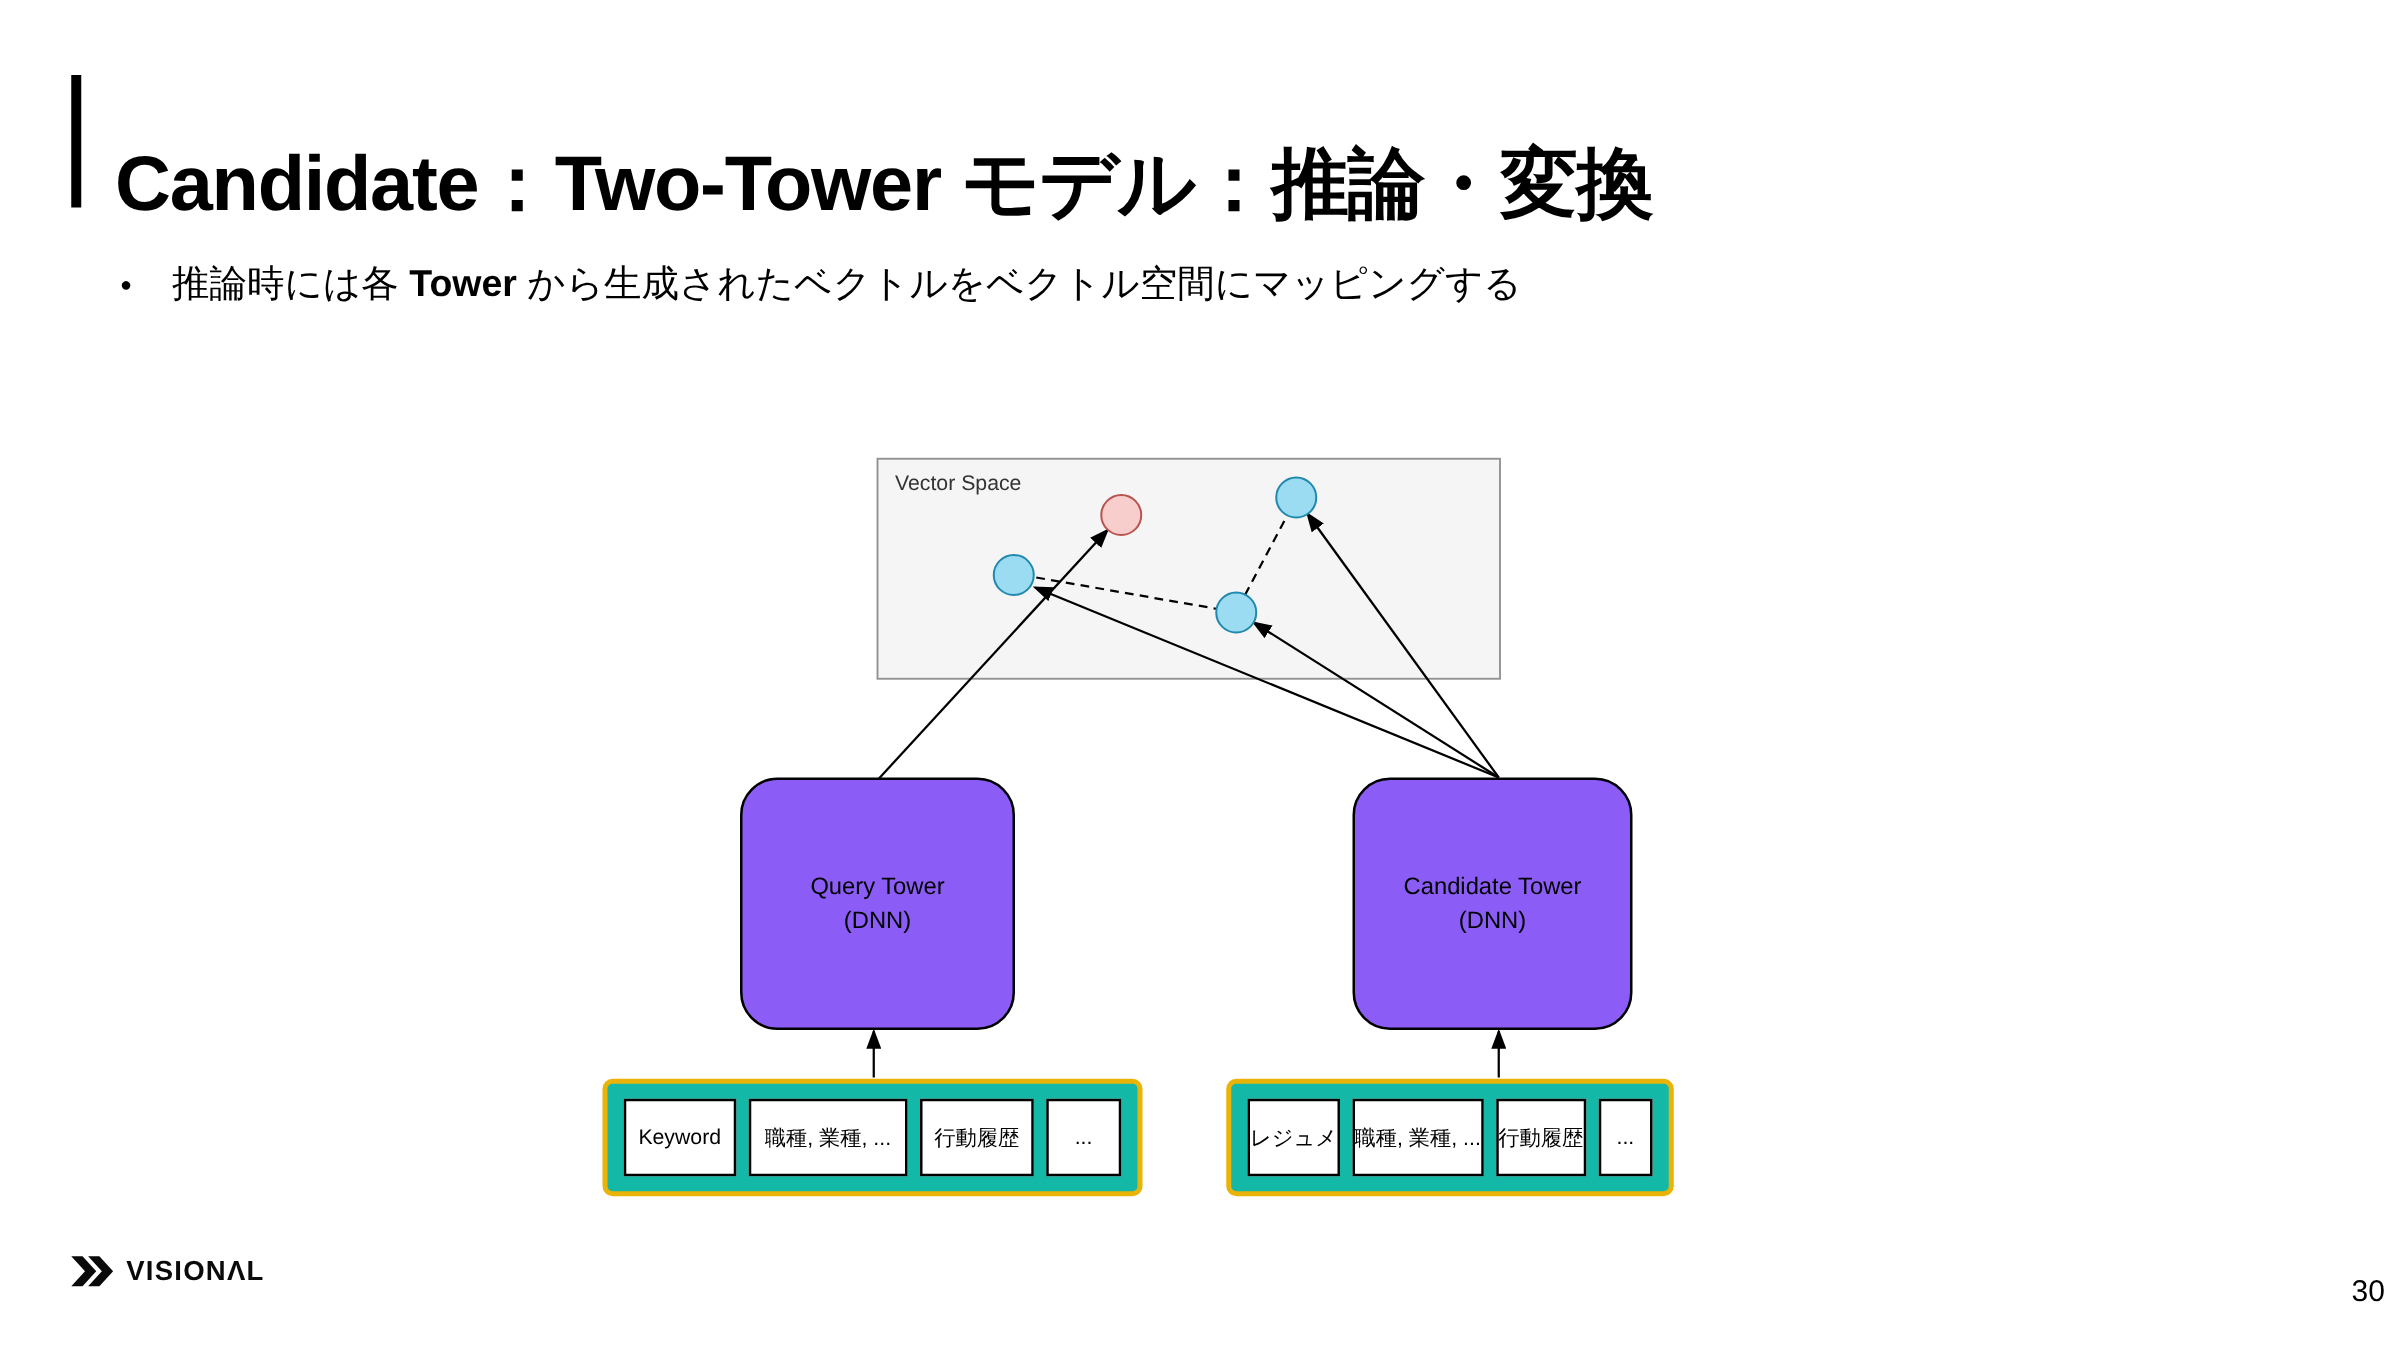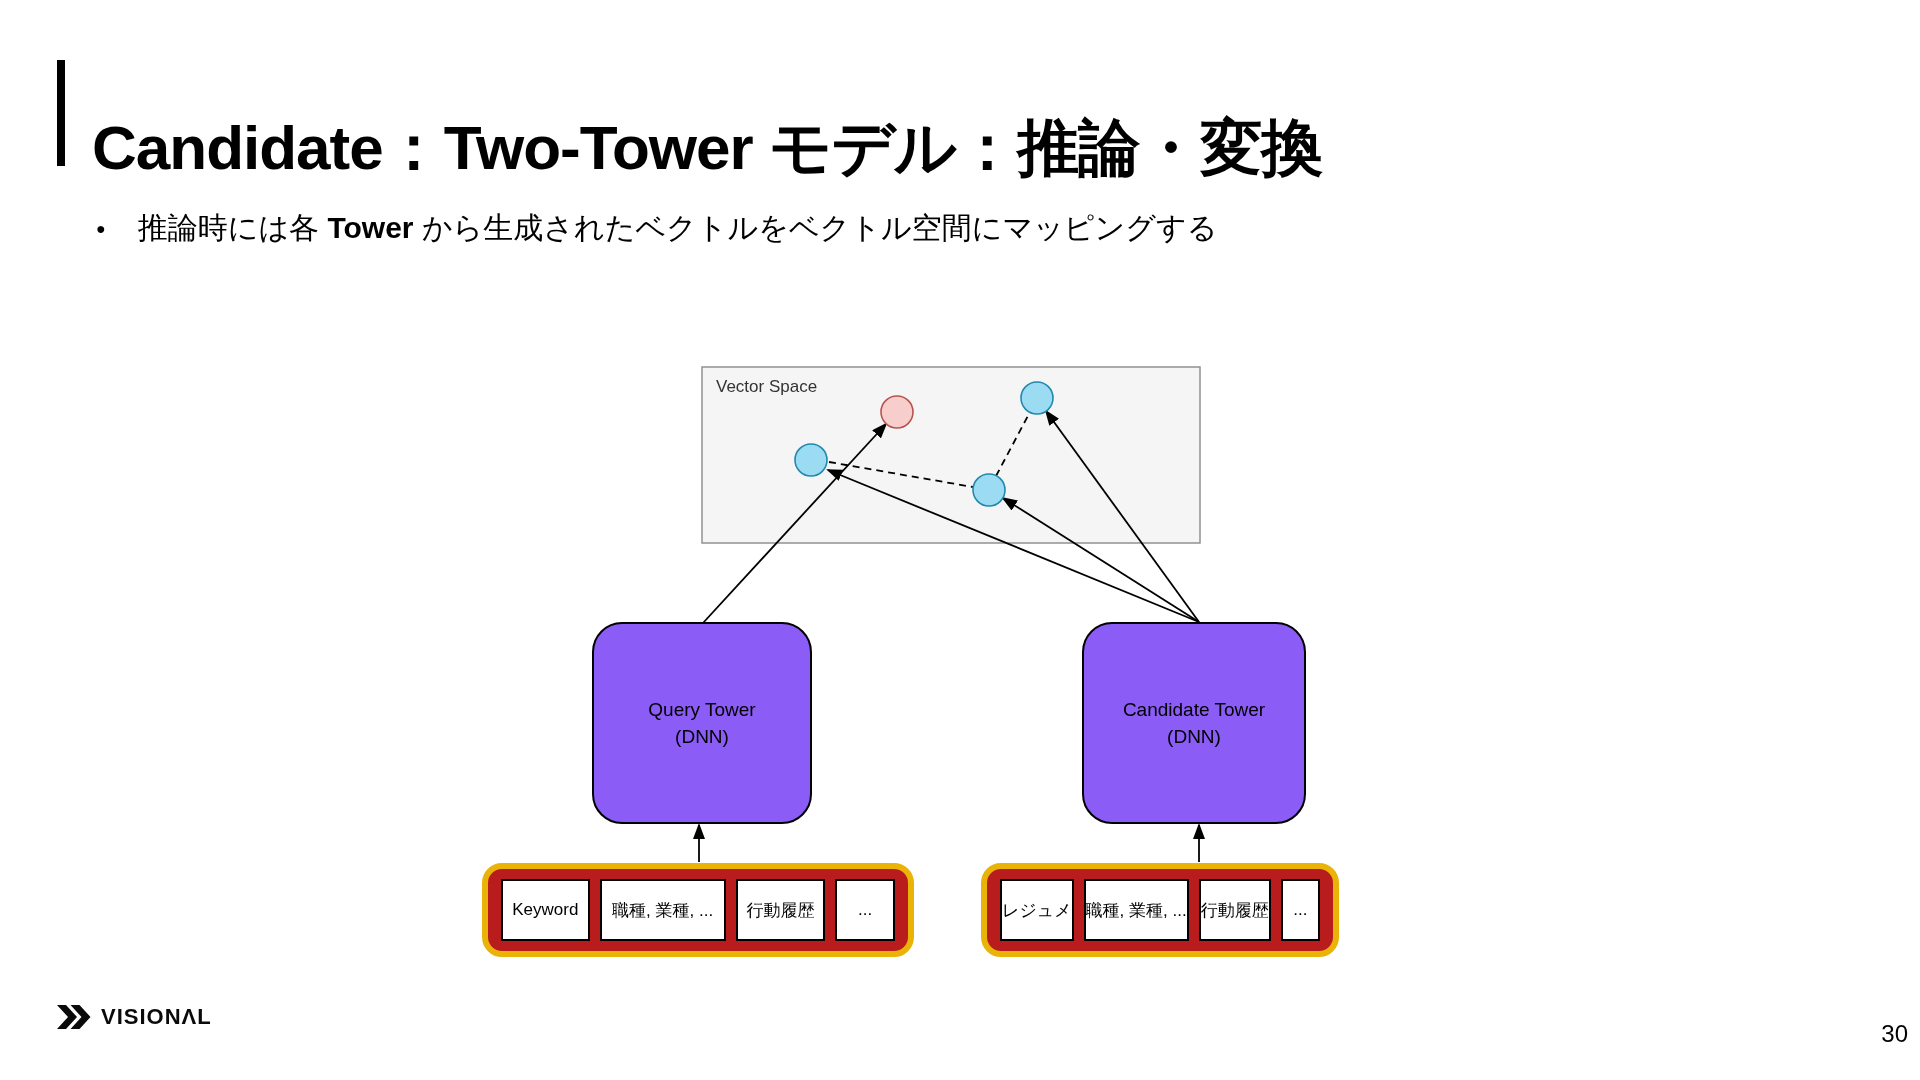--- a/index.html
+++ b/index.html
@@ -32,21 +32,21 @@
   
   .tower{
     position:absolute;border:2px solid #000;border-radius:30px;background:#8b5cf6;
     display:flex;flex-direction:column;align-items:center;justify-content:center;
     font-size:19px;line-height:27px;text-align:center;
   }
   .tower-query{left:592px;top:622px;width:216px;height:198px;}
   .tower-candidate{left:1082px;top:622px;width:220px;height:198px;}
   
   .inputs{
-    position:absolute;top:863px;height:94px;border:6px solid #eab308;border-radius:20px;background:#b91c1c;
+    position:absolute;top:863px;height:94px;border:4px solid #eab308;border-radius:8px;background:#14b8a6;
     display:flex;align-items:center;gap:10px;padding:0 13px;box-sizing:border-box;
   }
   .inputs-query{left:482px;width:432px;}
   .inputs-candidate{left:981px;width:358px;}
   .inbox{
     height:62px;border:2px solid #000;background:#fff;box-sizing:border-box;
     display:flex;align-items:center;justify-content:center;font-size:17px;white-space:nowrap;
   }
   .w-a{width:92px;}  .w-b{width:131px;} .w-c{width:93px;}  .w-d{width:62px;}
   .w-e{width:92px;}  .w-f{width:133px;} .w-g{width:88px;}  .w-h{width:62px;}

